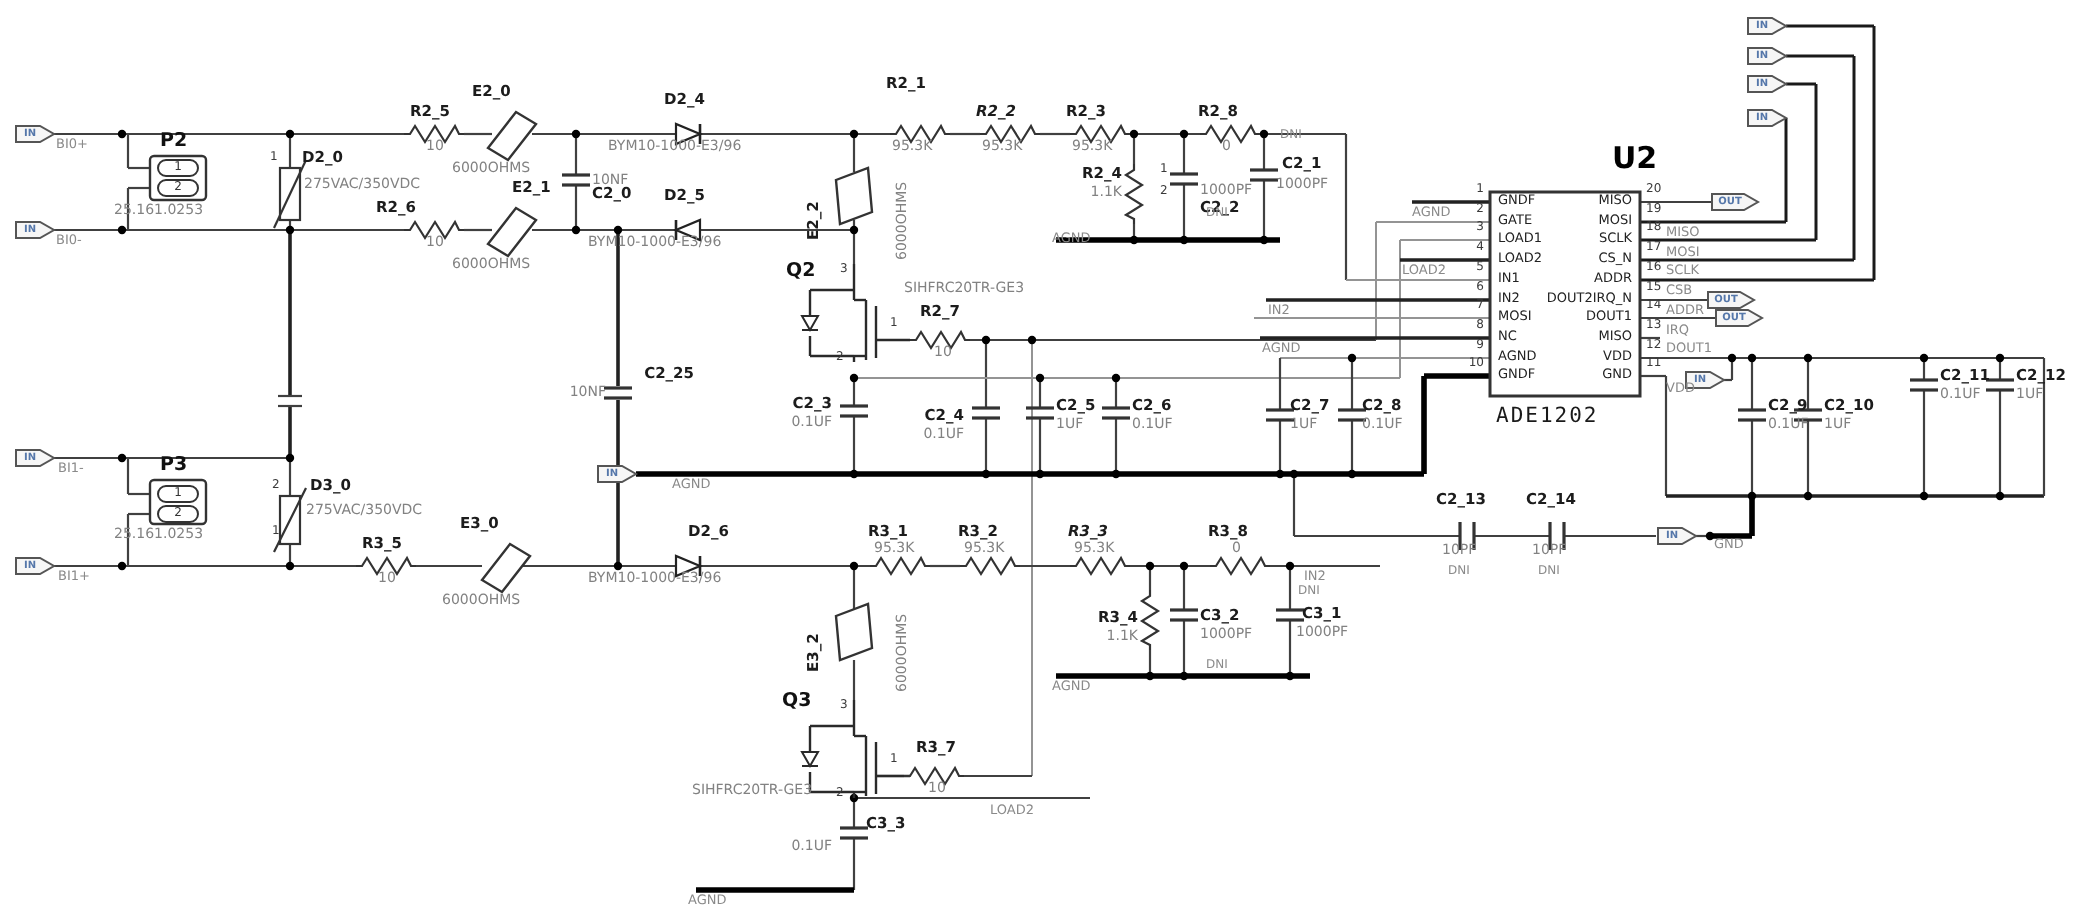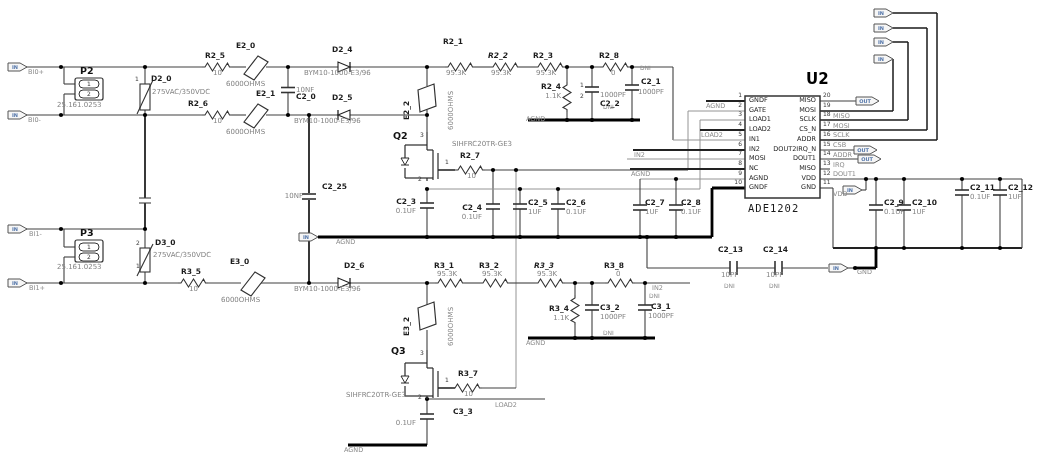--- a/index.html
+++ b/index.html
@@ -494,21 +494,21 @@
     <div class="lbl val" style="left: 569px; top: 315px; transform: translateX(-100%);">1.1K</div>
     <div class="lbl ref" style="left: 600px; top: 304px;">C3_2</div>
     <div class="lbl val" style="left: 600px; top: 314px;">1000PF</div>
     <div class="lbl note" style="left: 603px; top: 330px;">DNI</div>
     <div class="lbl note" style="left: 649px; top: 293px;">DNI</div>
     <div class="lbl ref" style="left: 651px; top: 303px;">C3_1</div>
     <div class="lbl val" style="left: 648px; top: 313px;">1000PF</div>
     <div class="lbl net" style="left: 526px; top: 329px;">AGND</div>
     <div class="lbl net" style="left: 652px; top: 274px;">IN2</div>
     <div class="lbl net" style="left: 495px; top: 391px;">LOAD2</div>
-    <div class="lbl ref" style="left: 433px; top: 408px; margin-left: 20px;">C3_3</div>
+    <div class="lbl ref" style="left: 433px; top: 408px;">C3_3</div>
     <div class="lbl val" style="left: 416px; top: 420px; transform: translateX(-100%);">0.1UF</div>
     <div class="lbl net" style="left: 344px; top: 436px;">AGND</div>
     <div class="lbl pnum" style="left: 742px; top: 92px; transform: translateX(-100%);">1</div>
     <div class="lbl pname" style="left: 749px; top: 97px;">GNDF</div>
     <div class="lbl pnum" style="left: 742px; top: 102px; transform: translateX(-100%);">2</div>
     <div class="lbl pname" style="left: 749px; top: 107px;">GATE</div>
     <div class="lbl pnum" style="left: 742px; top: 111px; transform: translateX(-100%);">3</div>
     <div class="lbl pname" style="left: 749px; top: 116px;">LOAD1</div>
     <div class="lbl pnum" style="left: 742px; top: 121px; transform: translateX(-100%);">4</div>
     <div class="lbl pname" style="left: 749px; top: 126px;">LOAD2</div>

